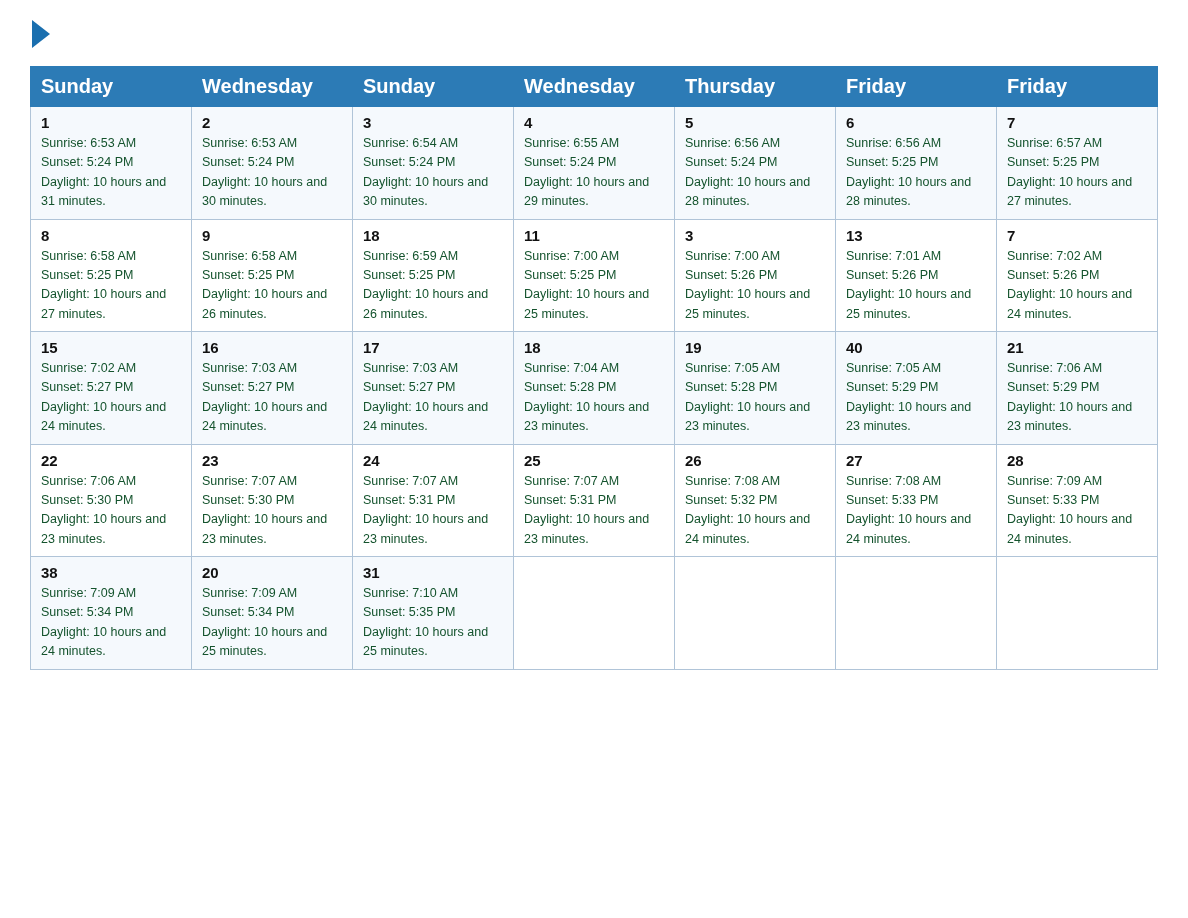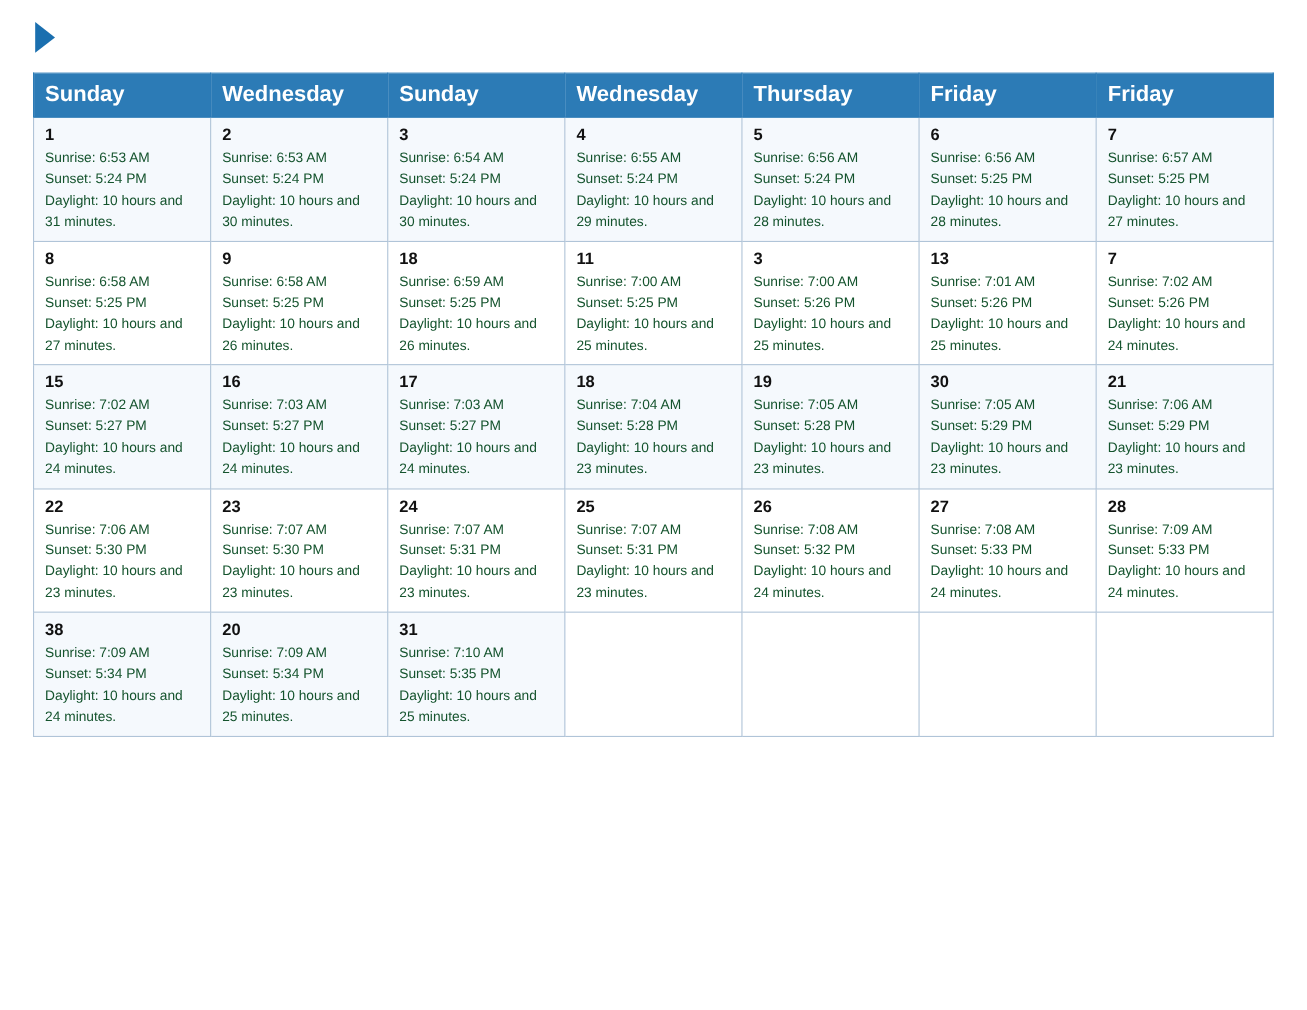--- a/index.html
+++ b/index.html
@@ -208,21 +208,21 @@
         </td>
         <td>
           <div class="day-number">18</div>
           <div class="day-detail">Sunrise: 7:04 AM<br>Sunset: 5:28 PM<br>Daylight: 10 hours and 23 minutes.</div>
         </td>
         <td>
           <div class="day-number">19</div>
           <div class="day-detail">Sunrise: 7:05 AM<br>Sunset: 5:28 PM<br>Daylight: 10 hours and 23 minutes.</div>
         </td>
         <td>
-          <div class="day-number">30</div>
+          <div class="day-number">40</div>
           <div class="day-detail">Sunrise: 7:05 AM<br>Sunset: 5:29 PM<br>Daylight: 10 hours and 23 minutes.</div>
         </td>
         <td>
           <div class="day-number">21</div>
           <div class="day-detail">Sunrise: 7:06 AM<br>Sunset: 5:29 PM<br>Daylight: 10 hours and 23 minutes.</div>
         </td>
       </tr>
       <tr>
         <td>
           <div class="day-number">22</div>

